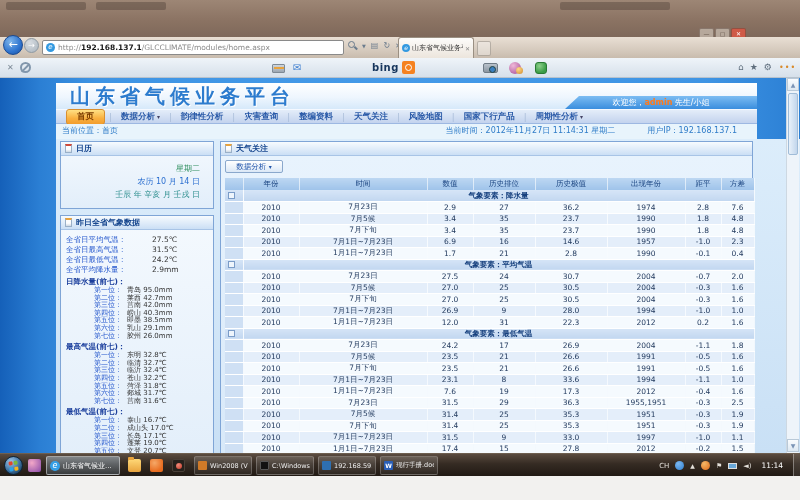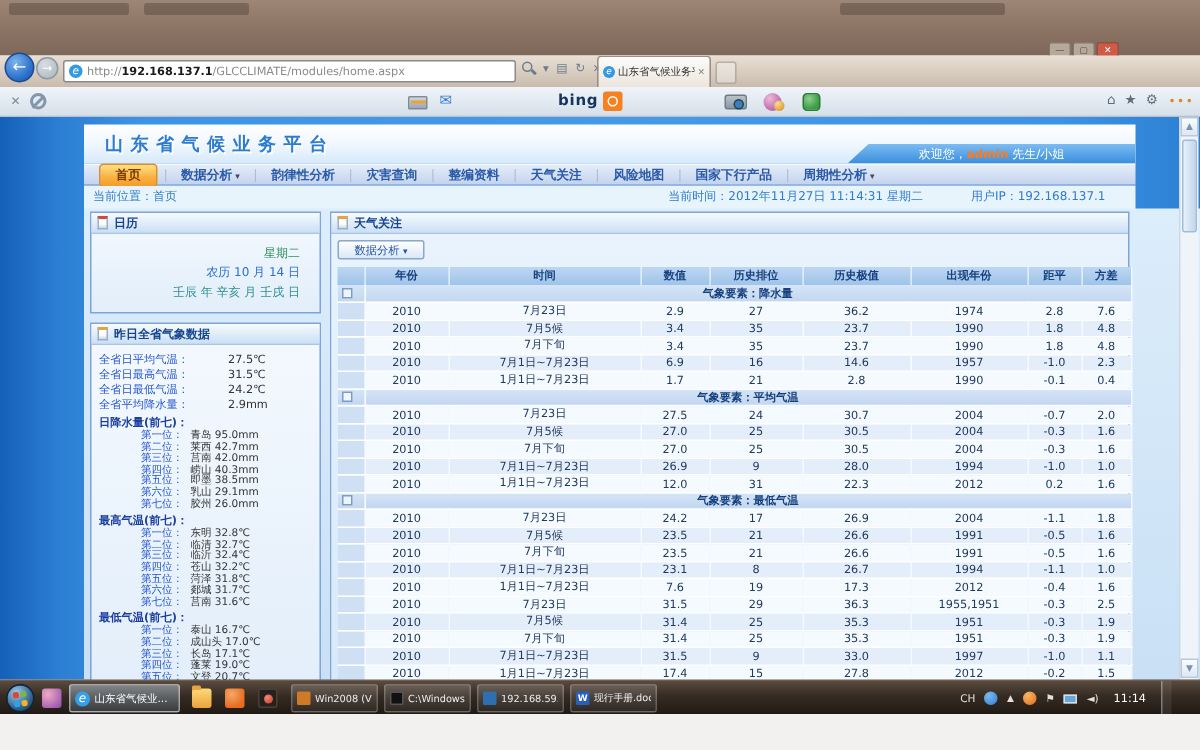--- a/index.html
+++ b/index.html
@@ -79,21 +79,21 @@
     background:radial-gradient(circle at 35% 30%,#8ed08a,#3a9c46 70%);border:1px solid #2a7a34}
   #hsg{left:738px;top:4px;display:flex;gap:6px;color:#5f6e7d;font-size:9px}
   #dots{left:779px;top:5px;color:#d98a2a;font-size:8px;letter-spacing:1px}
 
   
   #page{position:absolute;left:0;top:78px;width:800px;height:375px;
     background:linear-gradient(90deg,#1560b9 0%,#2b7fd4 5%,#3e94e4 12%,#459ae8 50%,#3e94e4 88%,#2b7fd4 100%)}
   #container{position:absolute;left:56px;top:5px;width:701px;height:370px}
   #site-header{position:relative;height:26px;
     background:linear-gradient(180deg,#ffffff,#eef6fe 55%,#d6e9fa)}
-  #site-title{position:absolute;left:14px;top:0;line-height:26px;font-size:12px;font-weight:bold;
+  #site-title{position:absolute;left:14px;top:0;line-height:26px;font-size:20px;font-weight:bold;
     color:#2d7cce;letter-spacing:5px;text-shadow:1px 1px 0 #fff}
   #welcome{position:absolute;right:0;top:13px;width:192px;height:13px;
     background:linear-gradient(180deg,#7cbcf2,#3a8ede);
     clip-path:polygon(14px 0,100% 0,100% 100%,0 100%);
     font-size:8px;color:#fff;text-align:center;line-height:13px}
   #welcome .wu{color:#ff7a1a;font-weight:bold}
   #navbar{position:relative;height:15px;background:linear-gradient(180deg,#e4edf9,#c3d3ee);
     border-top:1px solid #f5f9ff;border-bottom:1px solid #9db8e2;
     display:flex;align-items:center;font-size:8.5px;font-weight:bold;color:#2a5aa8;padding-left:6px}
   .nav-item{padding:0 9px;cursor:default;white-space:nowrap}
@@ -133,21 +133,21 @@
   .rank .val{color:#333}
 
   #main{position:absolute;left:164px;top:2px;width:533px}
   #main-body{padding:4px 0 0 4px;background:linear-gradient(180deg,#e8f3fd,#d8e9f9)}
   #filter-btn{width:58px;height:13px;line-height:11px;font-size:7.5px;color:#2255aa;
     background:linear-gradient(180deg,#ffffff,#dbe8f6);border:1px solid #8aa8cc;border-radius:2px;
     text-align:center;margin-bottom:5px}
   #filter-btn .fa{font-size:6px}
   #data-table{width:529px;border-collapse:collapse;table-layout:fixed;font-size:7.5px;color:#223a5e}
   #data-table th{height:12px;background:linear-gradient(180deg,#bdd7f2,#9fc3ea);color:#16407e;
-    font-size:7.5px;font-weight:bold;border-right:1px solid rgba(255,255,255,.6)}
+    font-size:7.5px;font-weight:normal;border-right:1px solid rgba(255,255,255,.6)}
   #data-table td{height:11.5px;text-align:center;border-right:1px solid rgba(255,255,255,.7);
     border-bottom:1px solid #fff;overflow:hidden;white-space:nowrap}
   tr.grp td{background:linear-gradient(180deg,#d6e5f7,#c2d7f0);color:#16407e;
     font-weight:bold;text-align:left}
   .tgl{display:inline-block;width:7px;height:7px;border:1px solid #7a9cc8;background:#eef5fc;
     vertical-align:-1px;margin-right:4px}
   td.lead{background:#cfe0f4;border-right:1px solid #b6cce8}
   tr.r0 td{background:#f5fafe}
   tr.r1 td{background:#e4eefa}
   tr.r0 td.lead,tr.r1 td.lead{background:#cfe0f4}
@@ -188,21 +188,21 @@
     background:linear-gradient(180deg,rgba(255,255,255,.16),rgba(255,255,255,.05));
     border:1px solid rgba(255,255,255,.22);display:flex;align-items:center;gap:3px;padding:0 3px}
   .win-btn .t{font-size:6.5px;color:#eee;overflow:hidden;white-space:nowrap}
   .wicon{width:9px;height:9px;border-radius:1px;flex:none;font-size:6px;line-height:9px;
     text-align:center;color:#fff;font-weight:bold}
   .wicon.vm{background:#d07a28}
   .wicon.cmd{background:#111;border:1px solid #555}
   .wicon.remote{background:#2e6fb0}
   .wicon.word{background:#2a5fb8}
   #tray{position:absolute;right:0;top:0;height:23px;display:flex;align-items:center;gap:6px;
-    padding-right:19px;color:#e4e0da;font-size:7px}
+    padding-right:0;color:#e4e0da;font-size:7px}
   .tray-dot{width:9px;height:9px;border-radius:50%}
   #tray .clock{font-size:7.5px;color:#fff;margin:0 4px}
   #show-desktop{width:7px;height:23px;border-left:1px solid rgba(255,255,255,.35);
     background:rgba(255,255,255,.08)}
   .mon{width:9px;height:6px;border:1px solid #ddd;background:#68a7d8}
 
   #bottom-strip{position:absolute;left:0;top:476px;width:800px;height:24px;background:#f2f1ef}
 </style>
 </head>
 <body>
@@ -610,21 +610,21 @@
                       <td>1991</td>
                       <td>-0.5</td>
                       <td>1.6</td>
                     </tr>
                     <tr class="r1">
                       <td class="lead"></td>
                       <td>2010</td>
                       <td>7月1日~7月23日</td>
                       <td>23.1</td>
                       <td>8</td>
-                      <td>26.7</td>
+                      <td>33.6</td>
                       <td>1994</td>
                       <td>-1.1</td>
                       <td>1.0</td>
                     </tr>
                     <tr class="r0">
                       <td class="lead"></td>
                       <td>2010</td>
                       <td>1月1日~7月23日</td>
                       <td>7.6</td>
                       <td>19</td>

